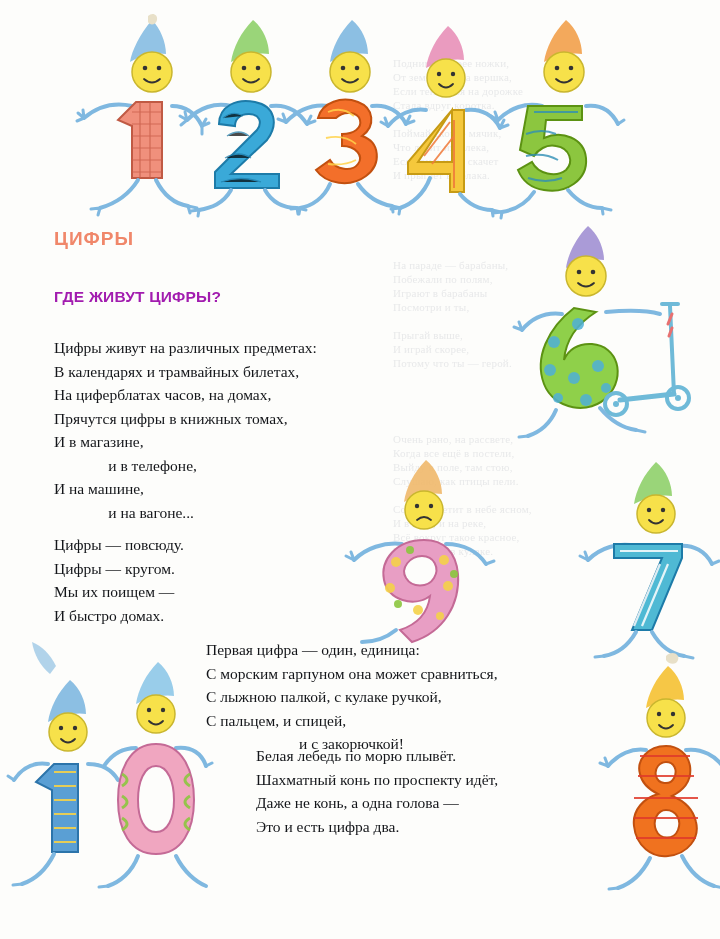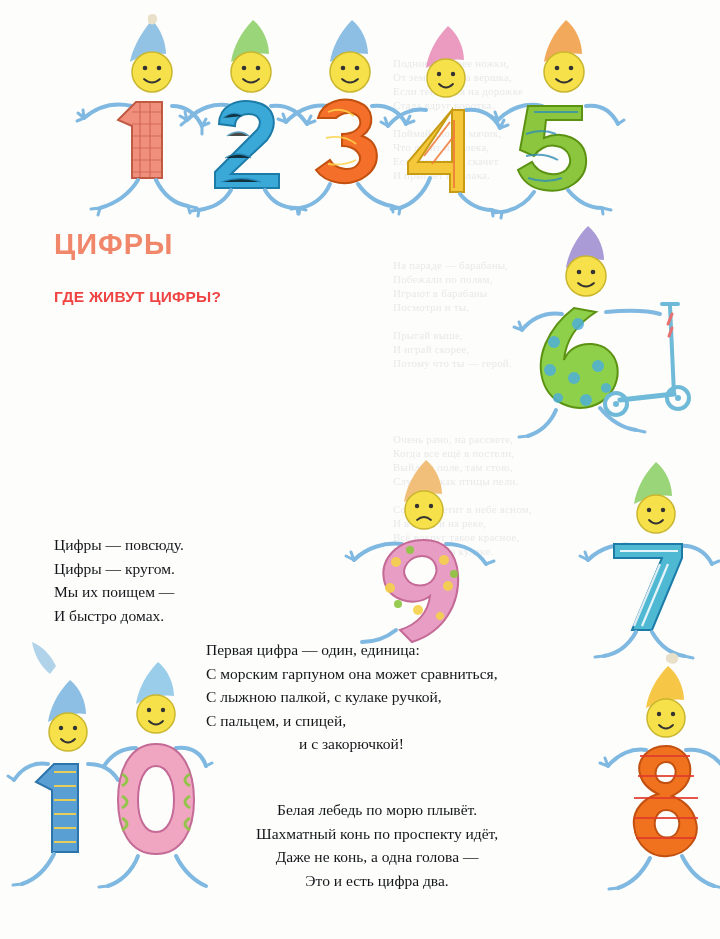--- a/index.html
+++ b/index.html
@@ -27,46 +27,46 @@
     white-space: pre;
   }
 
   
   #title {
     position: absolute;
     left: 54px;
     top: 228px;
     font-family: "Liberation Sans", sans-serif;
     font-weight: bold;
-    font-size: 29px;
+    font-size: 19px;
     letter-spacing: 1px;
     color: #f0876a;
   }
   #subtitle {
     position: absolute;
     left: 54px;
     top: 288px;
     font-family: "Liberation Sans", sans-serif;
     font-weight: bold;
     font-size: 15.5px;
-    color: #ef4444;
+    color: #a21caf;
     letter-spacing: 0.2px;
   }
   .poem {
     position: absolute;
     font-family: "Liberation Serif", serif;
     font-size: 15.5px;
     line-height: 23.5px;
     color: #14161a;
     white-space: pre;
   }
   #poem1 { left: 54px; top: 336px; }
   #poem2 { left: 54px; top: 533px; }
   #poem3 { left: 206px; top: 638px; }
-  #poem4 { left: 256px; top: 798px; text-align: center; }
+  #poem4 { left: 256px; top: 744px; }
 
   
   .fig { position: absolute; }
   .fig svg { display: block; overflow: visible; }
 </style>
 </head>
 <body>
 
 <div id="page">
 
@@ -374,20 +374,28 @@
       <path d="M58 210 C50 226 38 236 26 240" stroke="#7fb8e0" stroke-width="4" fill="none" stroke-linecap="round"></path>
       <path d="M26 240 l-9 1" stroke="#7fb8e0" stroke-width="3" stroke-linecap="round"></path>
       <path d="M90 208 C98 224 110 234 122 238" stroke="#7fb8e0" stroke-width="4" fill="none" stroke-linecap="round"></path>
       <path d="M122 238 l9 2" stroke="#7fb8e0" stroke-width="3" stroke-linecap="round"></path>
     </svg>
   </div>
 
   <div id="title">ЦИФРЫ</div>
   <div id="subtitle">ГДЕ ЖИВУТ ЦИФРЫ?</div>
 
+  <div class="poem" id="poem1">Цифры живут на различных предметах:
+В календарях и трамвайных билетах,
+На циферблатах часов, на домах,
+Прячутся цифры в книжных томах,
+И в магазине,
+              и в телефоне,
+И на машине,
+              и на вагоне...</div>
   <div class="poem" id="poem2">Цифры — повсюду.
 Цифры — кругом.
 Мы их поищем —
 И быстро домах.</div>
   <div class="poem" id="poem3">Первая цифра — один, единица:
 С морским гарпуном она может сравниться,
 С лыжною палкой, с кулаке ручкой,
 С пальцем, и спицей,
                         и с закорючкой!</div>
   <div class="poem" id="poem4">Белая лебедь по морю плывёт.

